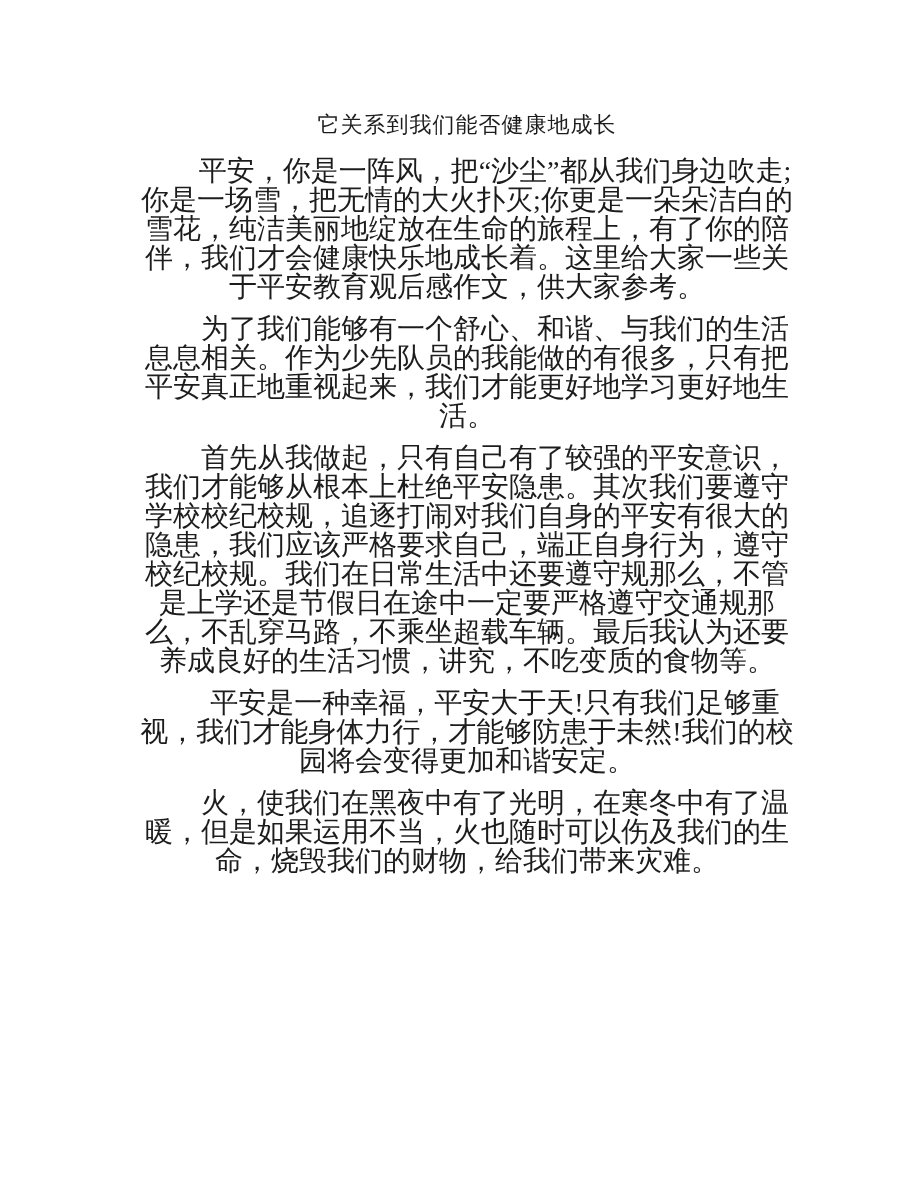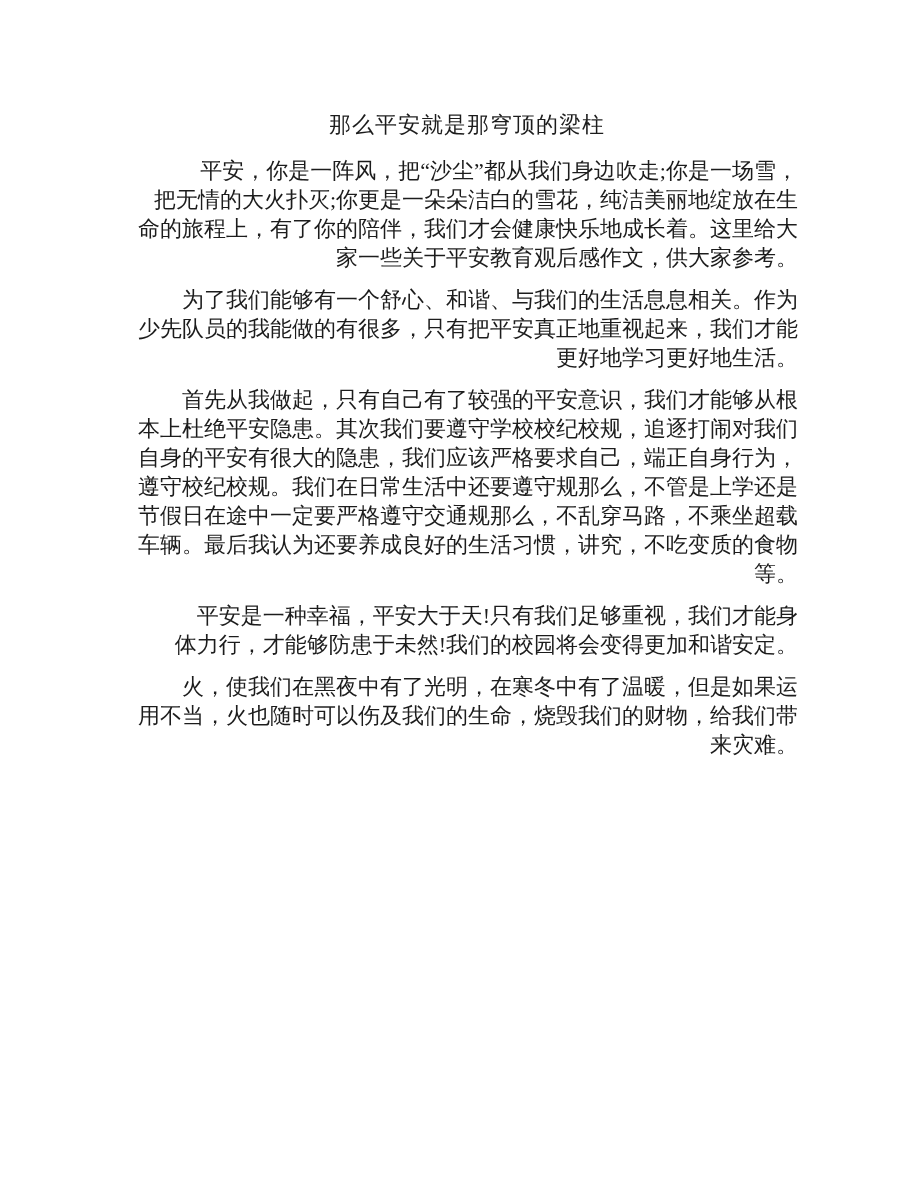--- a/index.html
+++ b/index.html
@@ -28,33 +28,33 @@
   }
   .doc-title {
     font-size: 22px;
     line-height: 26px;
     font-weight: normal;
     text-align: center;
     margin: 0 0 18px 0;
     letter-spacing: 1px;
   }
   .doc-paragraph {
-    font-size: 22px;
+    font-size: 28px;
     line-height: 29px;
     margin: 0 0 13px 0;
     text-indent: 2em;
-    text-align: right;
+    text-align: center;
     word-break: break-word;
   }
 </style>
 </head>
 <body>
 
 <div class="page">
   <div class="content">
-    <h1 class="doc-title">那么平安就是那穹顶的梁柱</h1>
+    <h1 class="doc-title">它关系到我们能否健康地成长</h1>
     <p class="doc-paragraph">平安，你是一阵风，把“沙尘”都从我们身边吹走;你是一场雪，把无情的大火扑灭;你更是一朵朵洁白的雪花，纯洁美丽地绽放在生命的旅程上，有了你的陪伴，我们才会健康快乐地成长着。这里给大家一些关于平安教育观后感作文，供大家参考。</p>
     <p class="doc-paragraph">为了我们能够有一个舒心、和谐、与我们的生活息息相关。作为少先队员的我能做的有很多，只有把平安真正地重视起来，我们才能更好地学习更好地生活。</p>
     <p class="doc-paragraph">首先从我做起，只有自己有了较强的平安意识，我们才能够从根本上杜绝平安隐患。其次我们要遵守学校校纪校规，追逐打闹对我们自身的平安有很大的隐患，我们应该严格要求自己，端正自身行为，遵守校纪校规。我们在日常生活中还要遵守规那么，不管是上学还是节假日在途中一定要严格遵守交通规那么，不乱穿马路，不乘坐超载车辆。最后我认为还要养成良好的生活习惯，讲究，不吃变质的食物等。</p>
     <p class="doc-paragraph">平安是一种幸福，平安大于天!只有我们足够重视，我们才能身体力行，才能够防患于未然!我们的校园将会变得更加和谐安定。</p>
     <p class="doc-paragraph">火，使我们在黑夜中有了光明，在寒冬中有了温暖，但是如果运用不当，火也随时可以伤及我们的生命，烧毁我们的财物，给我们带来灾难。</p>
   </div>
 </div>
 
 </body></html>

